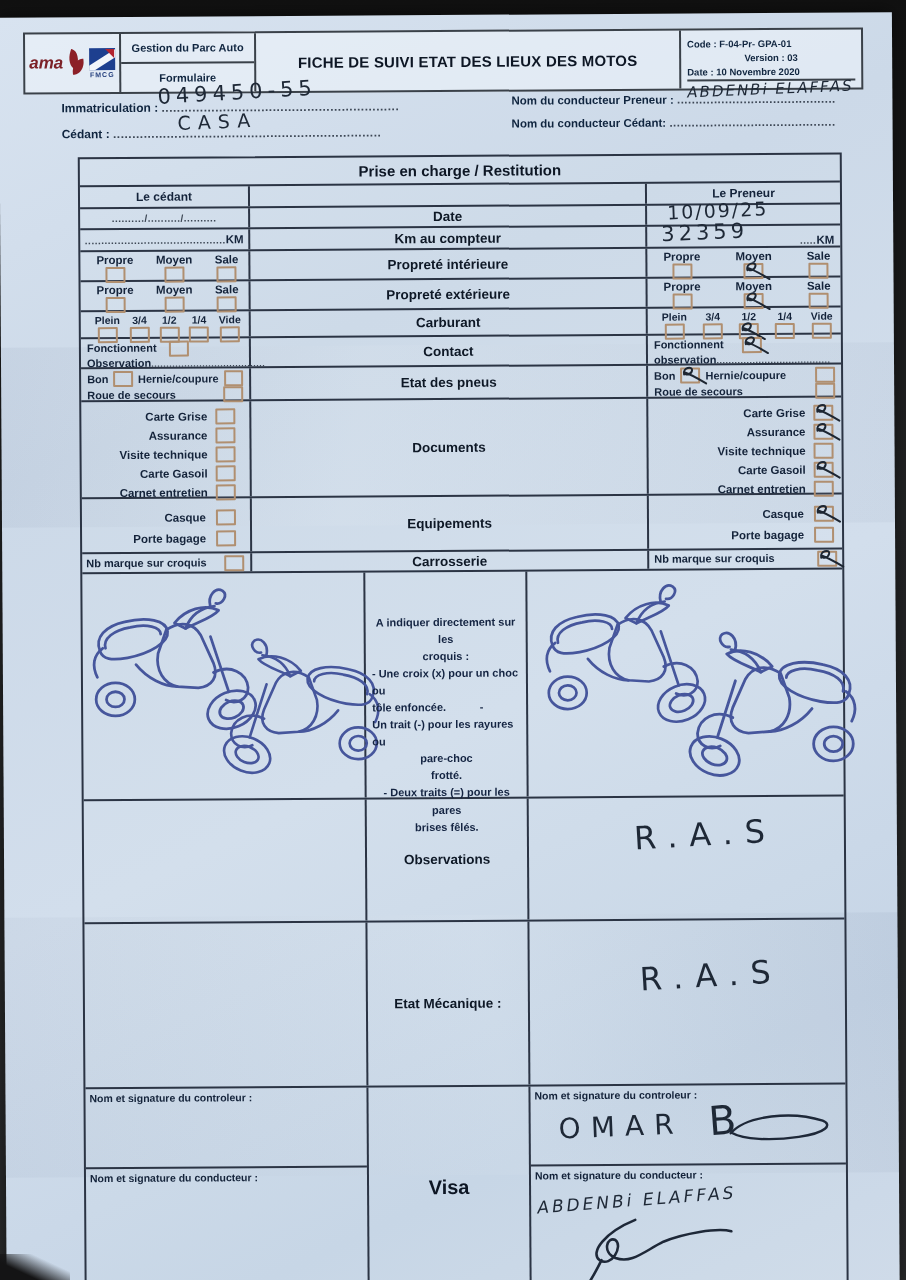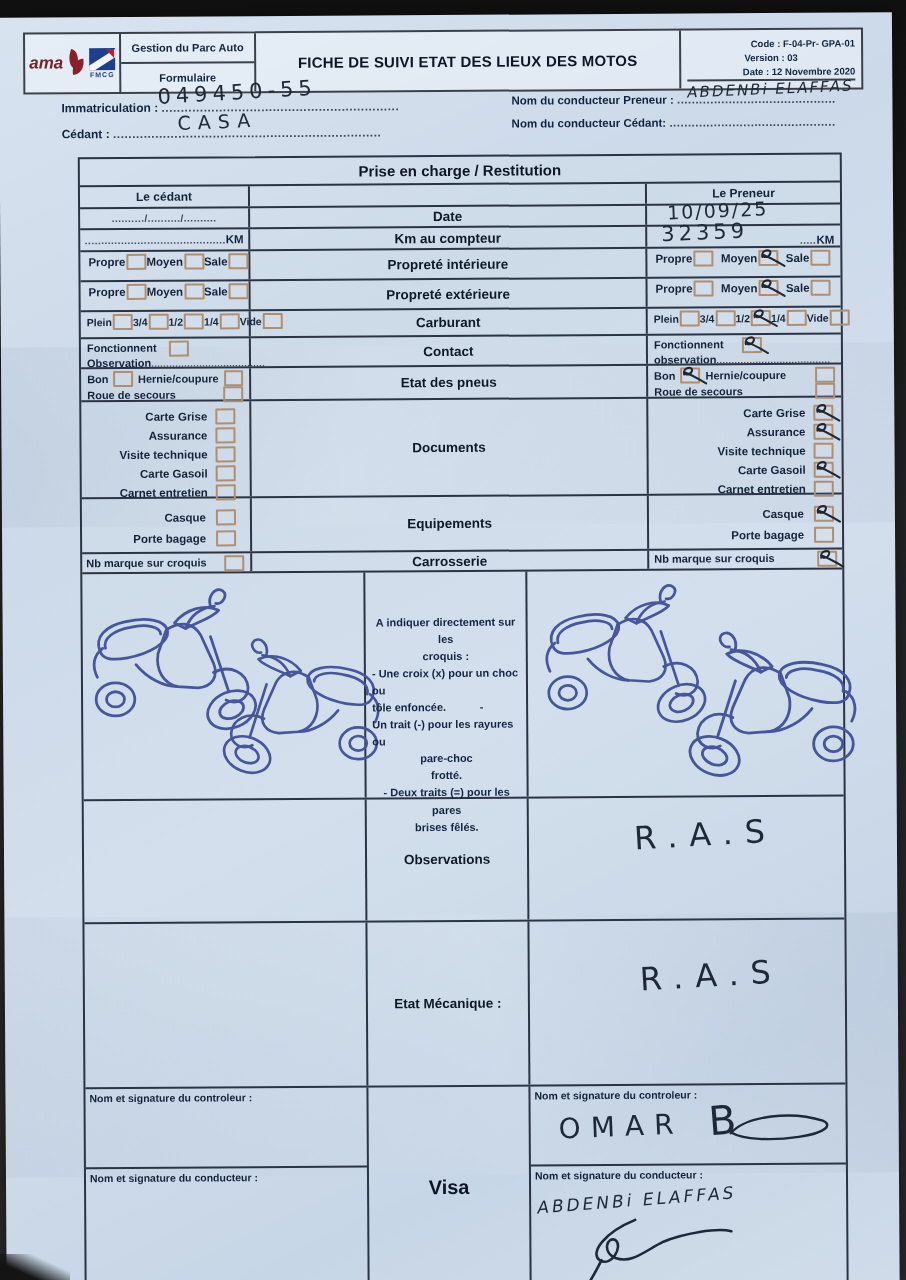--- a/index.html
+++ b/index.html
@@ -20,21 +20,21 @@
   .fmcg{display:flex;flex-direction:column;align-items:center;}
   .fmcg-sq{width:26px;height:22px;background:#1d3f8f;position:relative;overflow:hidden;}
   .fmcg-sq:before{content:"";position:absolute;left:-6px;top:8px;width:44px;height:7px;background:#f2f5fa;transform:rotate(-32deg);}
   .fmcg-sq:after{content:"";position:absolute;right:1px;top:1px;width:0;height:0;border-left:9px solid transparent;border-top:9px solid #b22330;}
   .fmcg-txt{font-size:7px;font-weight:bold;color:#28427f;letter-spacing:1px;margin-top:1px;}
   .dept-cell{width:133px;display:flex;flex-direction:column;}
   .dept-top{flex:1;border-bottom:2px solid #3a4149;display:flex;align-items:center;justify-content:center;font-weight:bold;font-size:11px;color:#10253f;}
   .dept-bot{flex:1;display:flex;align-items:center;justify-content:center;font-weight:bold;font-size:11px;color:#10253f;}
   .title-cell{flex:1;display:flex;align-items:center;justify-content:center;font-weight:bold;font-size:15px;color:#0d1624;letter-spacing:.2px;}
   .code-cell{width:168px;border-right:none !important;display:flex;flex-direction:column;justify-content:center;padding:2px 6px;font-weight:bold;font-size:9.5px;color:#10253f;line-height:1.45;}
-  .code-cell div{white-space:nowrap;text-align:right;}
+  .code-cell div{white-space:nowrap;}
   .code-date{border-bottom:2px solid #3a4149;display:inline-block;}
 
   
   .idline{position:absolute;font-weight:bold;font-size:12px;color:#10253f;}
   .dots{font-weight:bold;color:#3c4654;letter-spacing:.5px;}
   .hw{font-family:"DejaVu Sans",sans-serif;color:#1e2836;}
 
   
   .ftable{position:absolute;left:78px;top:140px;width:760px;border:2.5px solid #2b3444;background:rgba(255,255,255,.03);}
   .frow{display:flex;border-bottom:2px solid #2b3444;position:relative;box-sizing:border-box;}
@@ -45,21 +45,21 @@
   .d-l{width:283px;} .d-m{width:162px;} .d-r{flex:1;}
   .midlab{display:flex;align-items:center;justify-content:center;font-weight:bold;font-size:13.5px;color:#0e1826;}
   .cent{display:flex;align-items:center;justify-content:center;}
   .small-b{font-weight:bold;font-size:11.5px;color:#14233a;}
   .tbl-title{height:26px;display:flex;align-items:center;justify-content:center;font-weight:bold;font-size:15px;color:#0d1624;}
 
   .cb{display:inline-block;position:relative;width:16px;height:12px;border:2px solid #b08f70;border-radius:1px;vertical-align:middle;background:rgba(255,255,255,.06);}
   .cb svg{position:absolute;left:-3px;top:-6px;width:30px;height:22px;overflow:visible;}
   .cb svg path{stroke:#1d2632;stroke-width:2;fill:none;stroke-linecap:round;}
 
-  .optgrp{display:flex;align-items:center;gap:1px;}
+  .optgrp{display:flex;flex-direction:column;align-items:center;gap:1px;margin-left:8px;}
   .optrow{display:flex;align-items:flex-start;justify-content:space-between;padding:2px 10px 0 8px;}
   .optrow .lab{font-weight:bold;font-size:11.5px;color:#14233a;}
   .fuelrow{display:flex;align-items:flex-start;justify-content:space-between;padding:2px 8px 0 6px;}
   .fuelrow .lab{font-weight:bold;font-size:10.5px;color:#14233a;}
 
   .twoline{padding:2px 6px;font-weight:bold;font-size:11px;color:#14233a;line-height:13px;}
   .docline{display:flex;align-items:center;justify-content:flex-end;gap:8px;font-weight:bold;font-size:11.5px;color:#14233a;height:19px;padding-right:14px;}
   .eqline{display:flex;align-items:center;justify-content:flex-end;gap:10px;font-weight:bold;font-size:11.5px;color:#14233a;height:21px;padding-right:14px;}
 
   .scooter{position:absolute;}
@@ -112,21 +112,21 @@
         </span>
       </div>
       <div class="cell dept-cell">
         <div class="dept-top">Gestion du Parc Auto</div>
         <div class="dept-bot">Formulaire</div>
       </div>
       <div class="cell title-cell">FICHE DE SUIVI ETAT DES LIEUX DES MOTOS</div>
       <div class="cell code-cell">
         <div>Code : F-04-Pr- GPA-01</div>
         <div style="text-align:center">Version : 03</div>
-        <div class="code-date">Date : 12 Novembre 2020</div>
+        <div class="code-date">Date : 10 Novembre 2020</div>
       </div>
     </div>
 
     <div class="idline" style="left:62px;top:84px;">
       <span>Immatriculation :</span>
       <span class="dots">..............................................................</span>
     </div>
     <div class="hw" style="position:absolute;left:158px;top:64px;font-size:21px;letter-spacing:5px;transform:rotate(-3deg);">049450-55</div>
 
     <div class="idline" style="left:62px;top:110px;">

